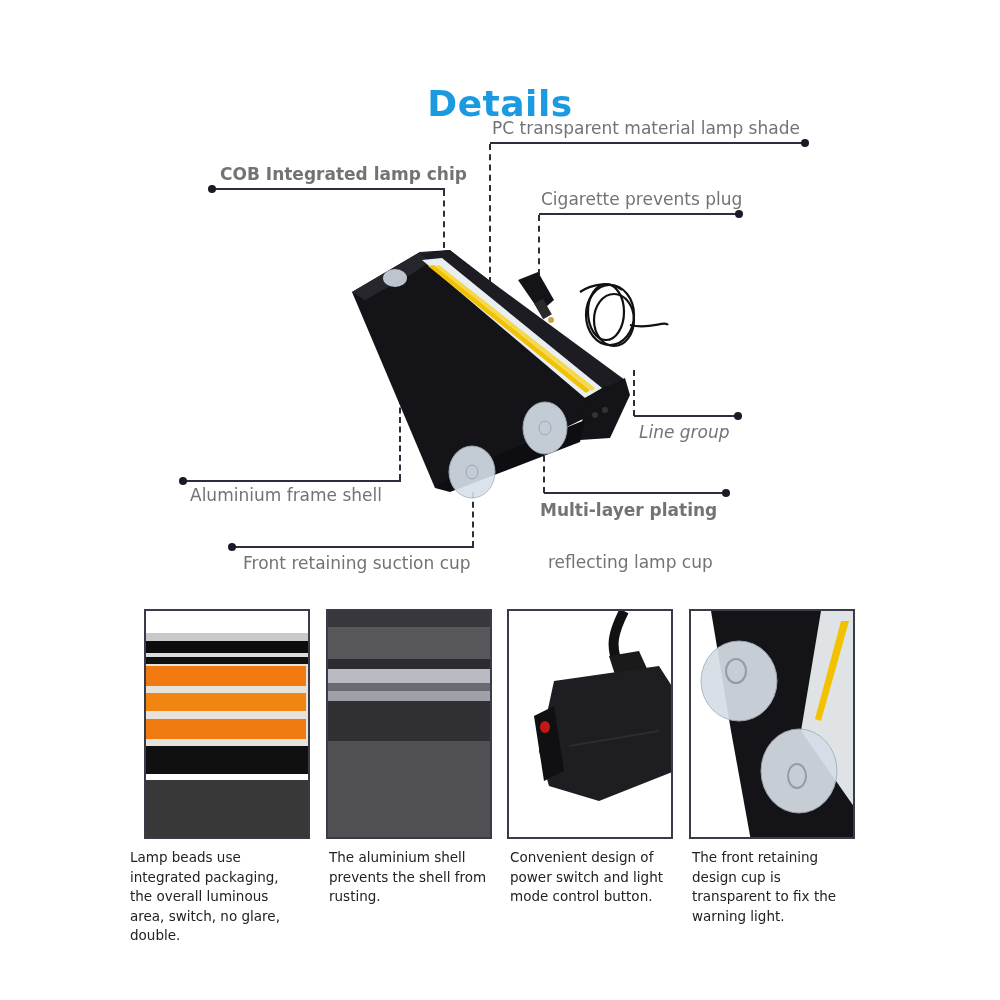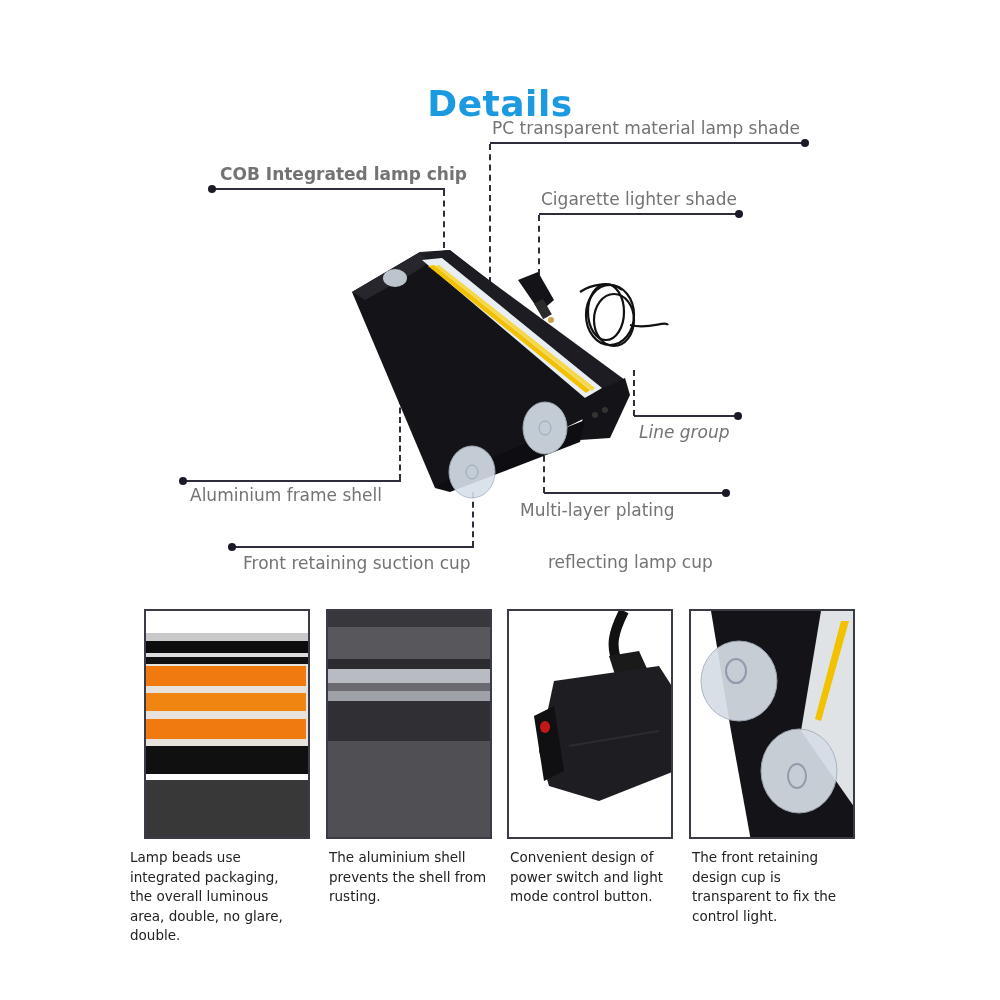--- a/index.html
+++ b/index.html
@@ -37,39 +37,39 @@
 <div class="label" style="left:492px; top:116px;">PC transparent material lamp shade</div>
 <div class="hline" style="left:490px; top:142px; width:315px;"></div>
 <div class="dot" style="left:801px; top:139px;"></div>
 <div class="vdash" style="left:489px; top:144px; height:190px;"></div>
 
 <div class="label" style="left:220px; top:162px;font-weight:bold;">COB Integrated lamp chip</div>
 <div class="hline" style="left:212px; top:188px; width:233px;"></div>
 <div class="dot" style="left:208px; top:185px;"></div>
 <div class="vdash" style="left:443px; top:190px; height:110px;"></div>
 
-<div class="label" style="left:541px; top:187px;">Cigarette lighter shade</div>
+<div class="label" style="left:541px; top:187px;">Cigarette prevents plug</div>
 <div class="hline" style="left:539px; top:213px; width:200px;"></div>
 <div class="dot" style="left:735px; top:210px;"></div>
 <div class="vdash" style="left:538px; top:215px; height:60px;"></div>
 
 <div class="vdash" style="left:633px; top:370px; height:46px;"></div>
 <div class="hline" style="left:634px; top:415px; width:104px;"></div>
 <div class="dot" style="left:734px; top:412px;"></div>
 <div class="label" style="left:639px; top:420px;font-style:italic;">Line group</div>
 
 <div class="vdash" style="left:399px; top:398px; height:82px;"></div>
 <div class="hline" style="left:183px; top:480px; width:218px;"></div>
 <div class="dot" style="left:179px; top:477px;"></div>
 <div class="label" style="left:190px; top:483px;">Aluminium frame shell</div>
 
 <div class="vdash" style="left:543px; top:435px; height:58px;"></div>
 <div class="hline" style="left:544px; top:492px; width:182px;"></div>
 <div class="dot" style="left:722px; top:489px;"></div>
-<div class="label" style="left:520px; top:498px;">Multi-layer plating</div>
+<div class="label" style="left:540px; top:498px;font-weight:bold;">Multi-layer plating</div>
 <div class="label" style="left:548px; top:550px;">reflecting lamp cup</div>
 
 <div class="vdash" style="left:472px; top:492px; height:55px;"></div>
 <div class="hline" style="left:232px; top:546px; width:242px;"></div>
 <div class="dot" style="left:228px; top:543px;"></div>
 <div class="label" style="left:243px; top:551px;">Front retaining suction cup</div>
 
 <div class="product">
   <svg width="340" height="270" viewBox="0 0 340 270">
 
@@ -166,34 +166,34 @@
     <ellipse cx="45" cy="60" rx="10" ry="12" fill="none" stroke="#8f9cab" stroke-width="2"></ellipse>
     <ellipse cx="108" cy="160" rx="38" ry="42" fill="#d6dde6" opacity="0.92" stroke="#a4b0bd"></ellipse>
     <ellipse cx="106" cy="165" rx="9" ry="12" fill="none" stroke="#8f9cab" stroke-width="2"></ellipse>
   </svg>
 </div>
 
 <div class="caption" style="left:130px;">
   <div>Lamp beads use</div>
   <div>integrated packaging,</div>
   <div>the overall luminous</div>
-  <div>area, double, no glare,</div>
+  <div>area, switch, no glare,</div>
   <div>double.</div>
 </div>
 
 <div class="caption" style="left:329px;">
   <div>The aluminium shell</div>
   <div>prevents the shell from</div>
   <div>rusting.</div>
 </div>
 
 <div class="caption" style="left:510px;">
   <div>Convenient design of</div>
   <div>power switch and light</div>
   <div>mode control button.</div>
 </div>
 
 <div class="caption" style="left:692px;">
   <div>The front retaining</div>
   <div>design cup is</div>
   <div>transparent to fix the</div>
-  <div>control light.</div>
+  <div>warning light.</div>
 </div>
 
 </body></html>

